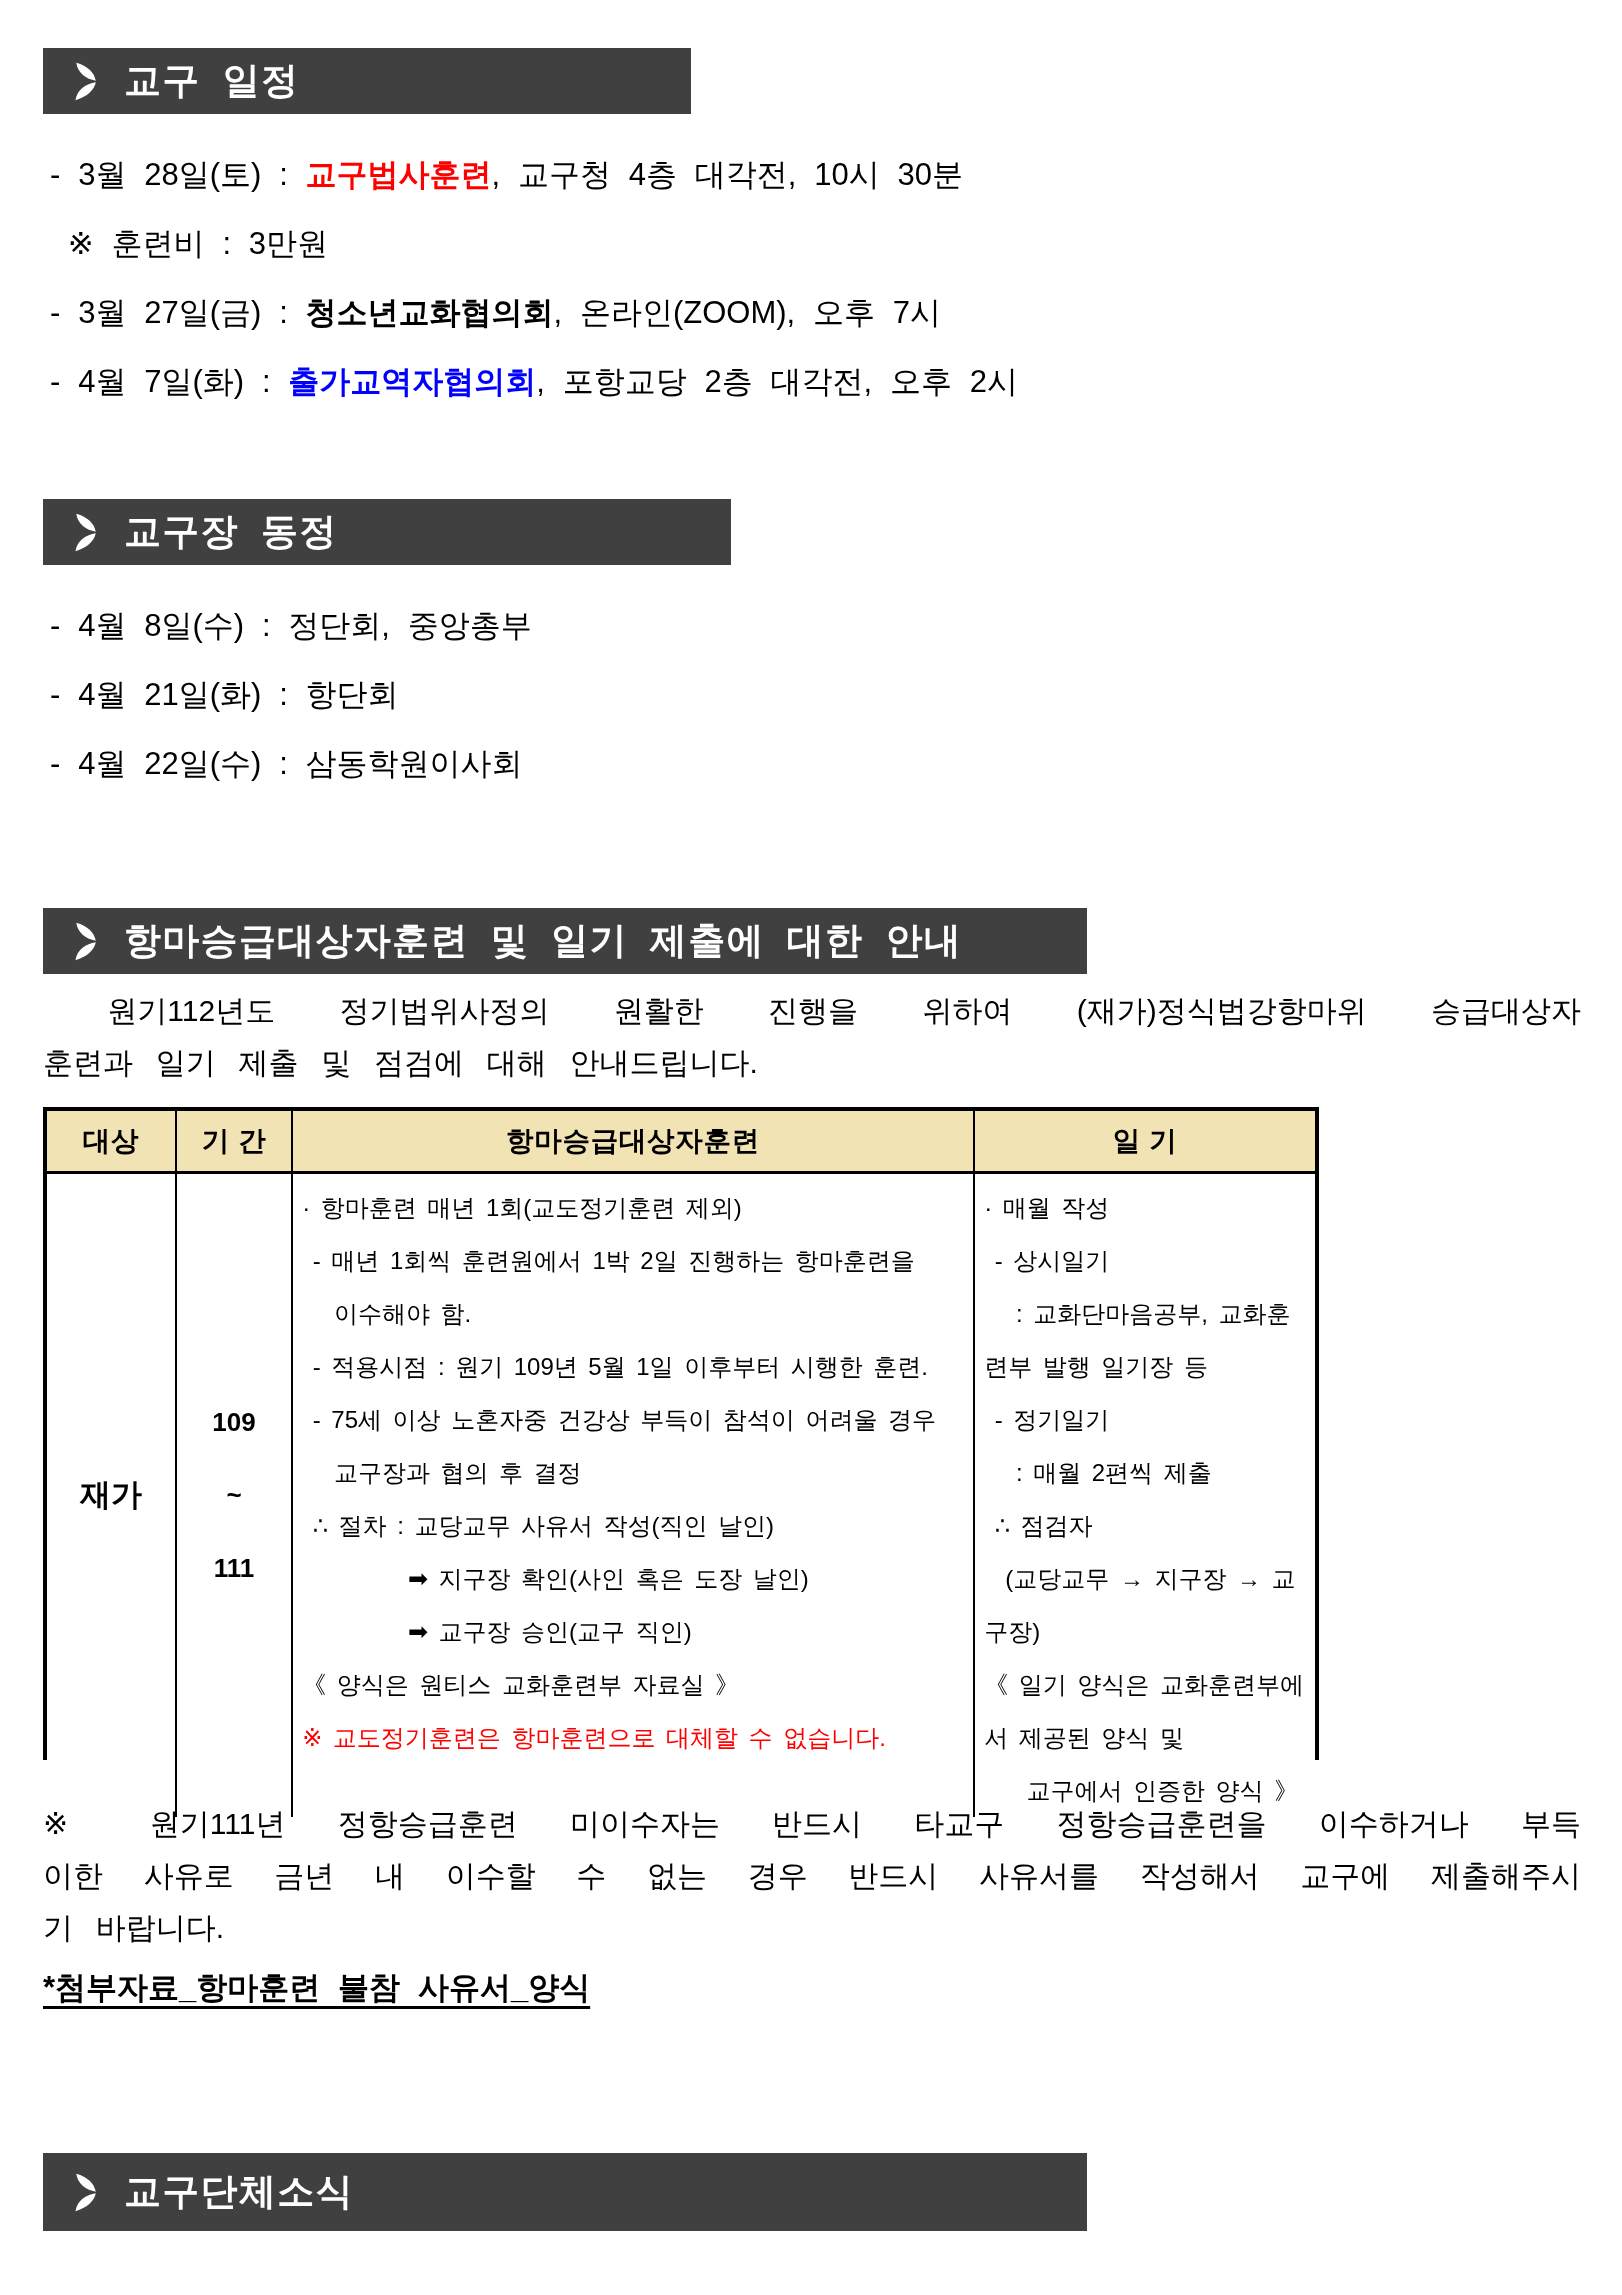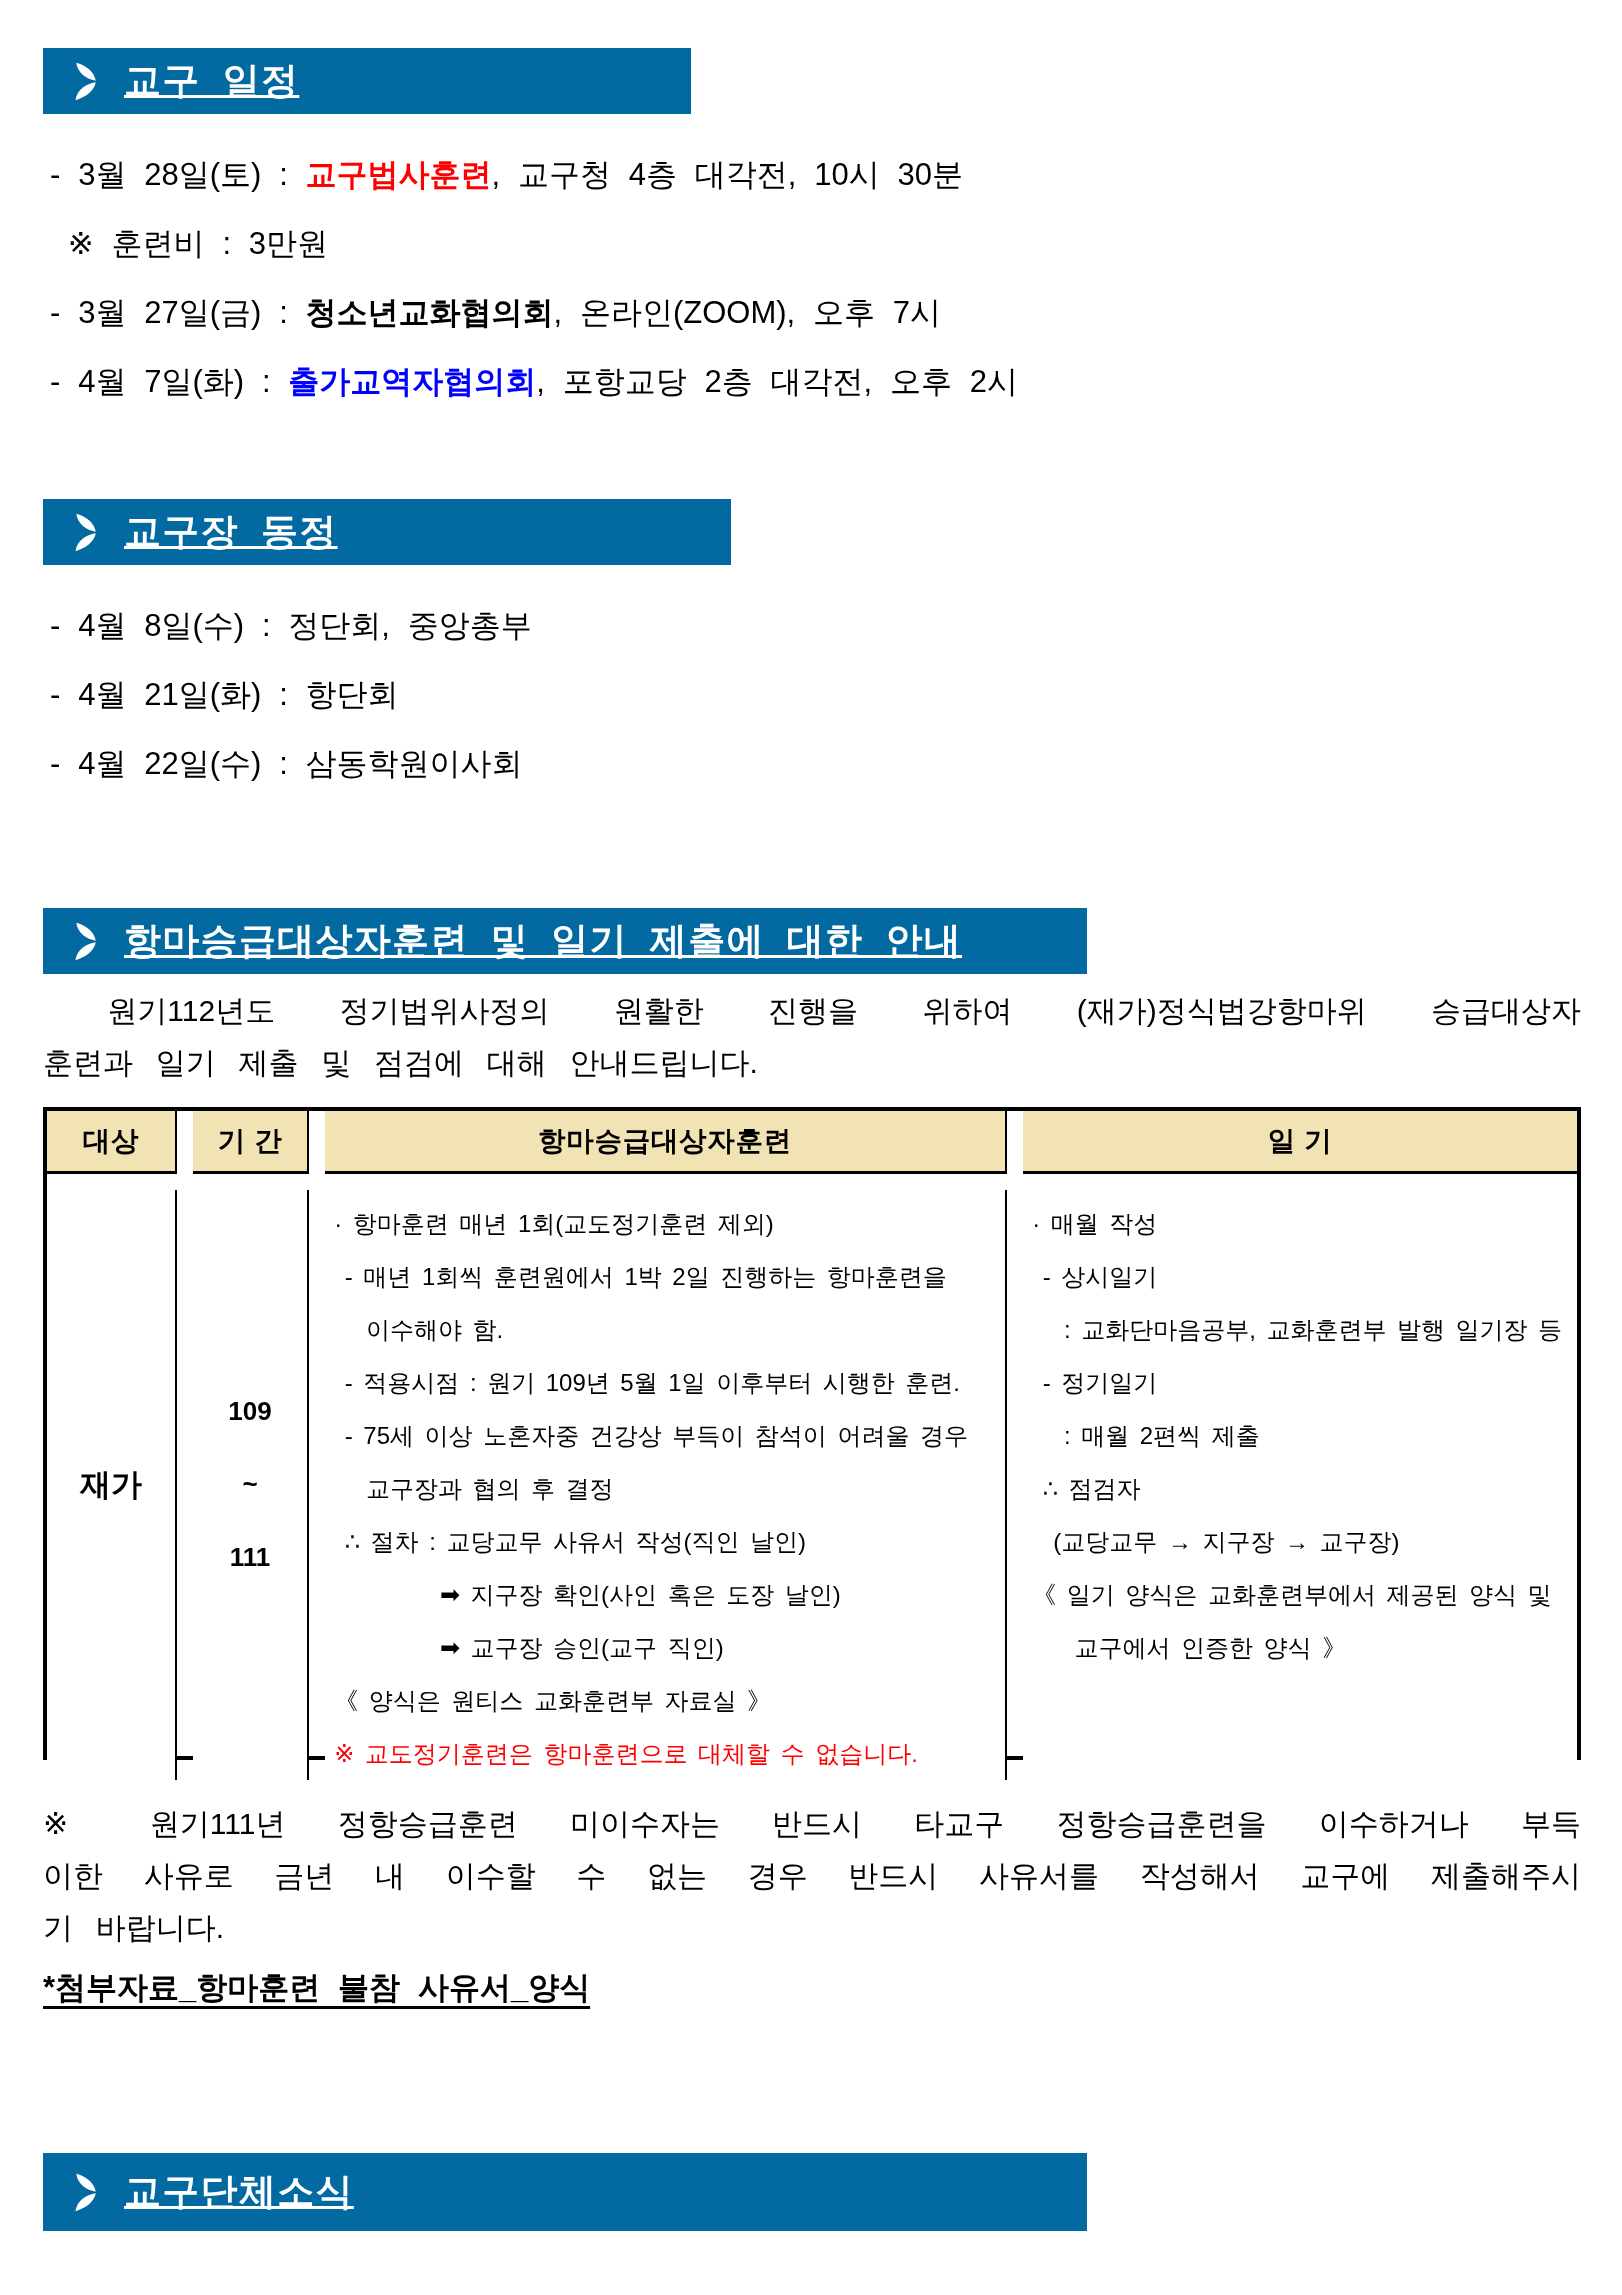--- a/index.html
+++ b/index.html
@@ -3,41 +3,40 @@
 <meta charset="utf-8">
 <style>
   html,body{margin:0;padding:0;}
   body{
     width:1623px;height:2295px;position:relative;background:#ffffff;color:#000;
     font-family:"Liberation Sans","DejaVu Sans",sans-serif;
   }
   .abs{position:absolute;}
   
   .bar{
-    background:#0369a1;color:#ffffff;display:flex;align-items:center;
-    padding-left:30px;box-sizing:border-box;height:66px;text-decoration:underline;
+    background:#404040;color:#ffffff;display:flex;align-items:center;
+    padding-left:30px;box-sizing:border-box;height:66px;
   }
   .bar .bullet{width:26px;height:41px;margin-right:25px;flex:0 0 auto;}
   .bar h2{margin:0;font-size:37px;font-weight:bold;letter-spacing:1.3px;word-spacing:10.5px;}
   
   .plain-list{list-style:none;margin:4px;padding:0;font-size:31px;word-spacing:9.2px;}
   .plain-list li{white-space:pre-wrap;line-height:38px;margin-bottom:31px;}
   .em{font-weight:bold;}
   .em-red{font-weight:bold;color:#ff0000;}
   .em-blue{font-weight:bold;color:#0000ff;}
   
   .note-block{font-size:30px;width:1538px;}
   .note-block .line{white-space:pre-wrap;line-height:52px;word-spacing:14.4px;}
   .note-block .line:not(:last-child){text-align:justify;text-align-last:justify;}
   
   .gtable{
-    display:grid;width:1538px;height:653px;box-sizing:border-box;
+    display:grid;width:1276px;height:653px;box-sizing:border-box;
     grid-template-columns:130px 116px 682px 1fr;grid-template-rows:63px 1fr;
     border:4.6px solid #000;
-    gap:16px;
   }
   .th{
     background:#f2e3b5;display:flex;align-items:center;justify-content:center;
     font-size:27.5px;font-weight:bold;border-bottom:3.9px solid #000;letter-spacing:0.7px;
   }
   .th,.td{box-sizing:border-box;min-width:0;}
   .col-sep{border-right:2.6px solid #000;}
   .td{background:#fff;}
   .cell-target{display:flex;align-items:center;justify-content:center;font-size:31px;font-weight:bold;}
   .cell-period{display:flex;flex-direction:column;align-items:center;justify-content:center;

